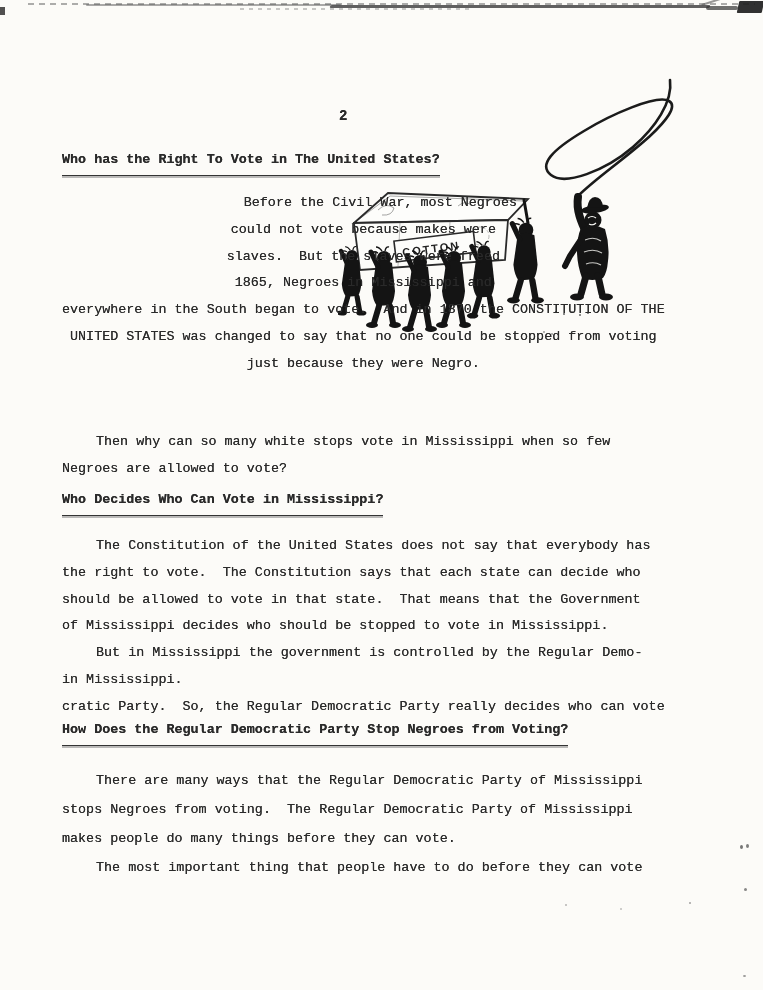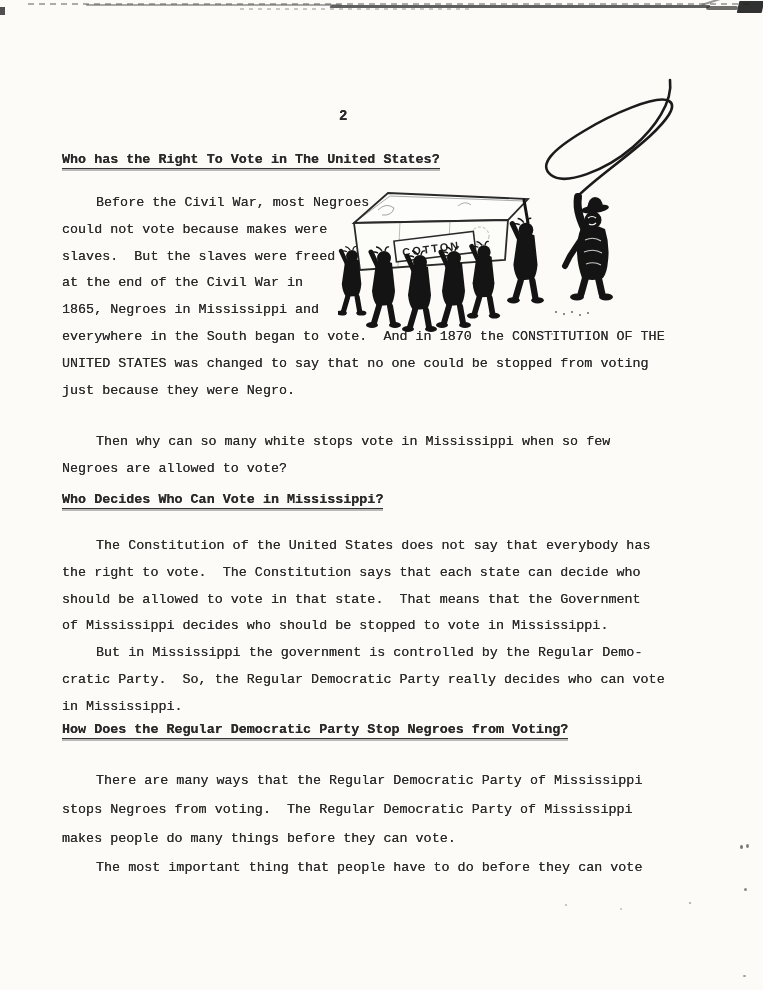--- a/index.html
+++ b/index.html
@@ -12,37 +12,37 @@
     color:#2a2a2a;
   }
   .ln{
     white-space:pre;
     font-size:13.4px;
     line-height:26.8px;
     text-shadow:0 0 0.5px rgba(35,35,35,0.85);
   }
   .ind{padding-left:34px;}
   .para{position:absolute;left:62px;}
-  #p1{top:190px;}
+  #p1{top:190px;text-align:center;}
   #p2{top:429px;}
   #s2p1{top:533px;}
   #s2p2{top:640px;}
   #s3p1{top:766px;}
   #s3p1 .ln{line-height:29px;}
   .heading{
     position:absolute;left:62px;
     font-size:13.4px;
     font-weight:bold;
     text-shadow:0 0 0.5px rgba(35,35,35,0.9);
   }
   .heading .ul{
     white-space:pre;
     border-bottom:1.6px solid #343434;
     box-shadow:0 2px 0 rgba(80,80,80,0.38);
-    padding-bottom:1px;
+    padding-bottom:8px;
     text-align:center;
   }
   #h1{top:152px;}
   #h2{top:492px;font-family:Liberation Mono, monospace;}
   #h3{top:722px;}
   .page-number{
     position:absolute;left:339px;top:108px;
     font-size:14px;font-weight:bold;
     text-shadow:0 0 0.5px rgba(35,35,35,0.9);
   }
@@ -166,21 +166,20 @@
   </svg>
 
   <div id="h1" class="heading">
     <span class="ul">Who has the Right To Vote in The United States?</span>
   </div>
 
   <div id="p1" class="para">
     <div class="ln ind">Before the Civil War, most Negroes</div>
     <div class="ln">could not vote because makes were</div>
     <div class="ln">slaves.  But the slaves were freed</div>
-    <div class="ln">at the end of the Civil War in</div>
     <div class="ln">1865, Negroes in Mississippi and</div>
     <div class="ln">everywhere in the South began to vote.  And in 1870 the CONSTITUTION OF THE</div>
     <div class="ln">UNITED STATES was changed to say that no one could be stopped from voting</div>
     <div class="ln">just because they were Negro.</div>
   </div>
 
   <div id="p2" class="para">
     <div class="ln ind">Then why can so many white stops vote in Mississippi when so few</div>
     <div class="ln">Negroes are allowed to vote?</div>
   </div>
@@ -191,22 +190,22 @@
 
   <div id="s2p1" class="para">
     <div class="ln ind">The Constitution of the United States does not say that everybody has</div>
     <div class="ln">the right to vote.  The Constitution says that each state can decide who</div>
     <div class="ln">should be allowed to vote in that state.  That means that the Government</div>
     <div class="ln">of Mississippi decides who should be stopped to vote in Mississippi.</div>
   </div>
 
   <div id="s2p2" class="para">
     <div class="ln ind">But in Mississippi the government is controlled by the Regular Demo-</div>
+    <div class="ln">in Mississippi.</div>
     <div class="ln">cratic Party.  So, the Regular Democratic Party really decides who can vote</div>
-    <div class="ln">in Mississippi.</div>
   </div>
 
   <div id="h3" class="heading">
     <span class="ul">How Does the Regular Democratic Party Stop Negroes from Voting?</span>
   </div>
 
   <div id="s3p1" class="para">
     <div class="ln ind">There are many ways that the Regular Democratic Party of Mississippi</div>
     <div class="ln">stops Negroes from voting.  The Regular Democratic Party of Mississippi</div>
     <div class="ln">makes people do many things before they can vote.</div>

